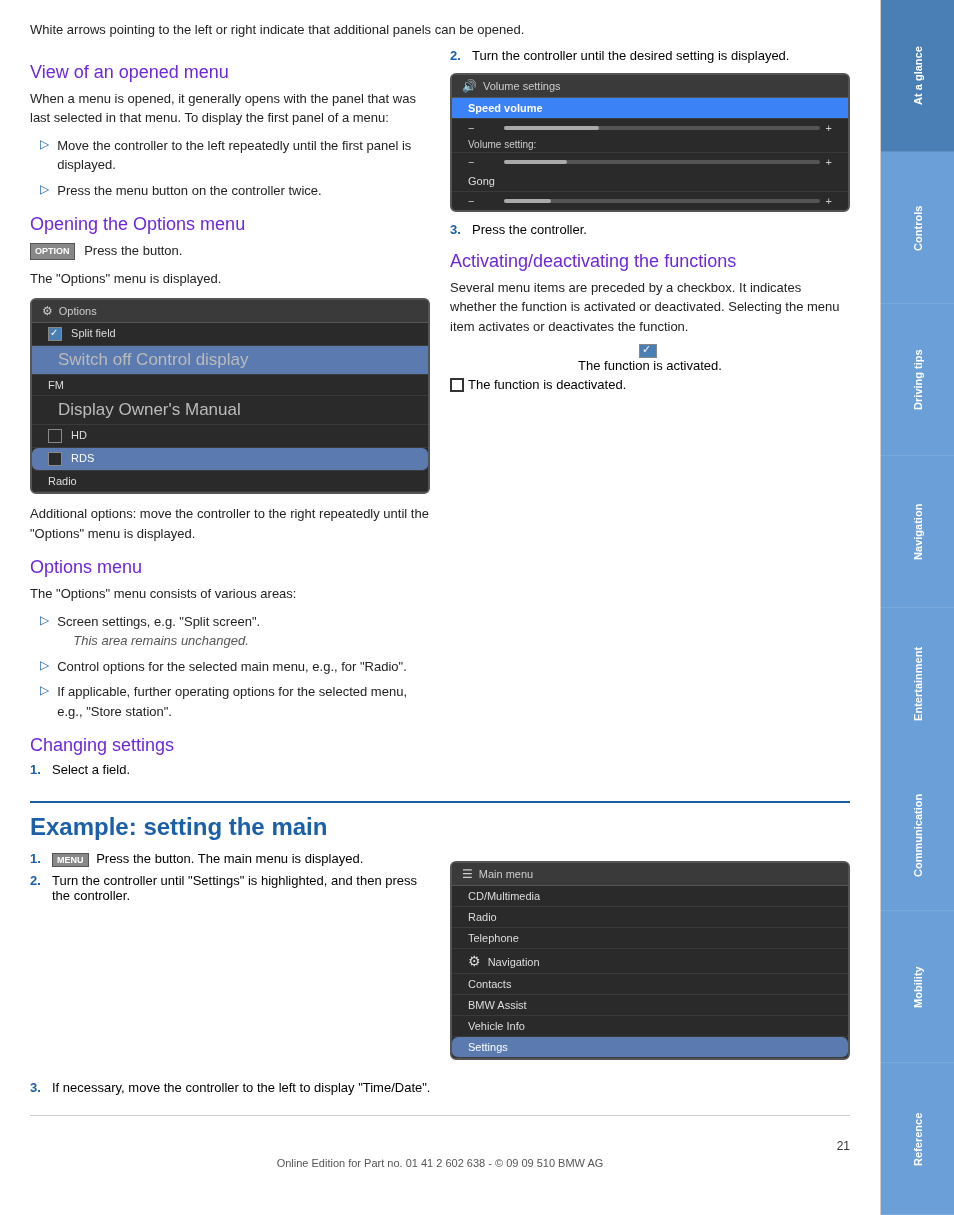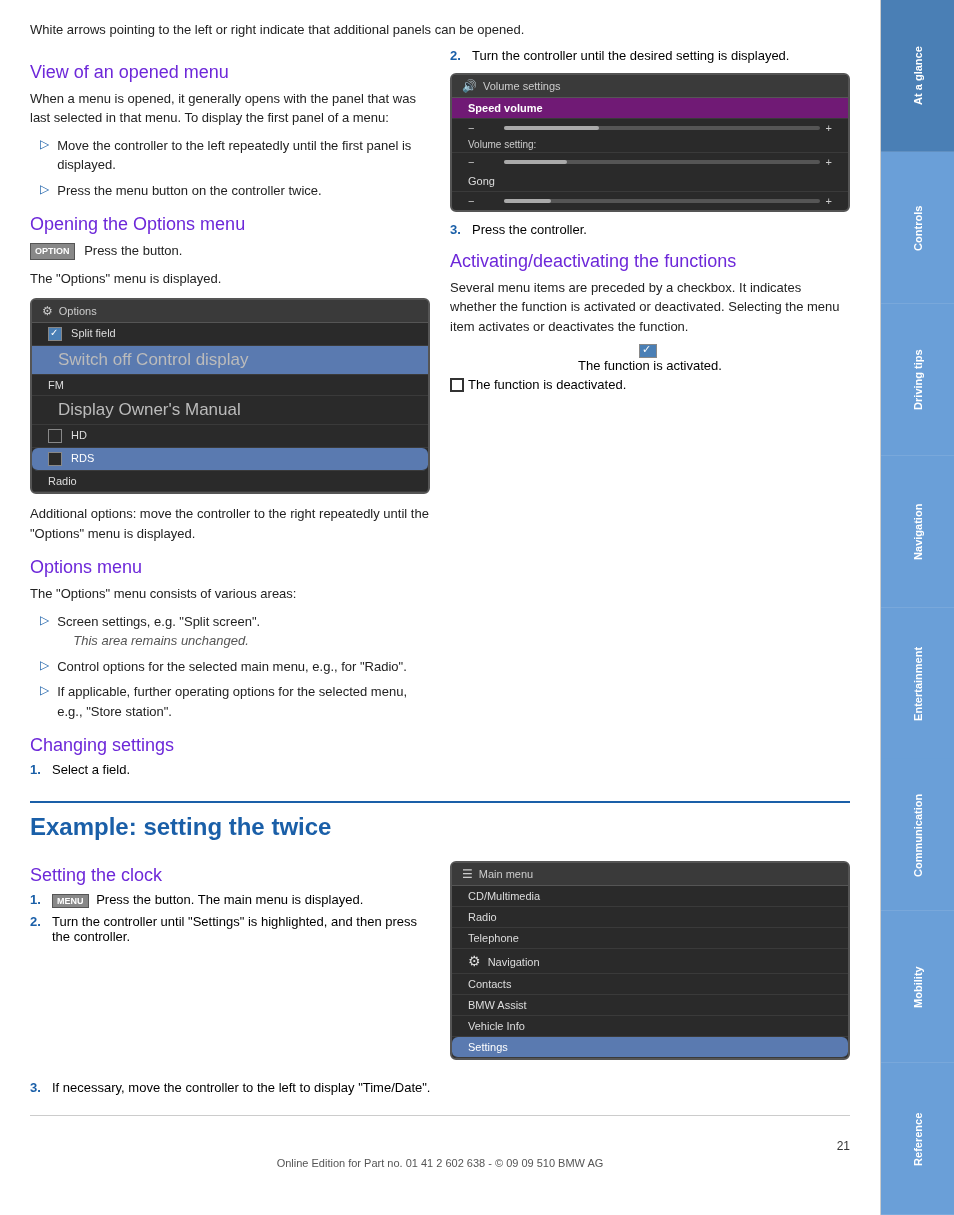--- a/index.html
+++ b/index.html
@@ -153,21 +153,21 @@
     }
 
     .ui-panel-row {
       padding: 4px 16px;
       border-bottom: 1px solid #3a3a3a;
       color: #ddd;
       font-size: 11px;
     }
 
     .ui-panel-row.selected {
-      background: #701a75;
+      background: #3b82f6;
       color: #fff;
     }
 
     .ui-panel-row.highlighted {
       background: #5a7ab0;
       color: #fff;
       border-radius: 6px;
     }
 
     .ui-panel-row.sub {
@@ -466,25 +466,24 @@
         <span class="check-icon-active"></span>
         <span>The function is activated.</span>
       </div>
       <div style="display:flex; align-items:flex-end; margin-bottom:8px;">
         <span class="check-icon-inactive"></span>
         <span>The function is deactivated.</span>
       </div>
     </div>
   </div>
 
-  <h1 class="big-heading">Example: setting the twice</h1>
+  <h1 class="big-heading">Example: setting the main</h1>
 
   <div class="two-col">
     <div class="col-left">
-      <h2 class="section-heading">Setting the clock</h2>
       <div class="numbered">
         <span class="num-label">1.</span>
         <span>
           <span class="menu-badge">MENU</span>
           <span>Press the button. The main menu is displayed.</span>
         </span>
       </div>
       <div class="numbered">
         <span class="num-label">2.</span>
         <span>Turn the controller until "Settings" is highlighted, and then press the controller.</span>

